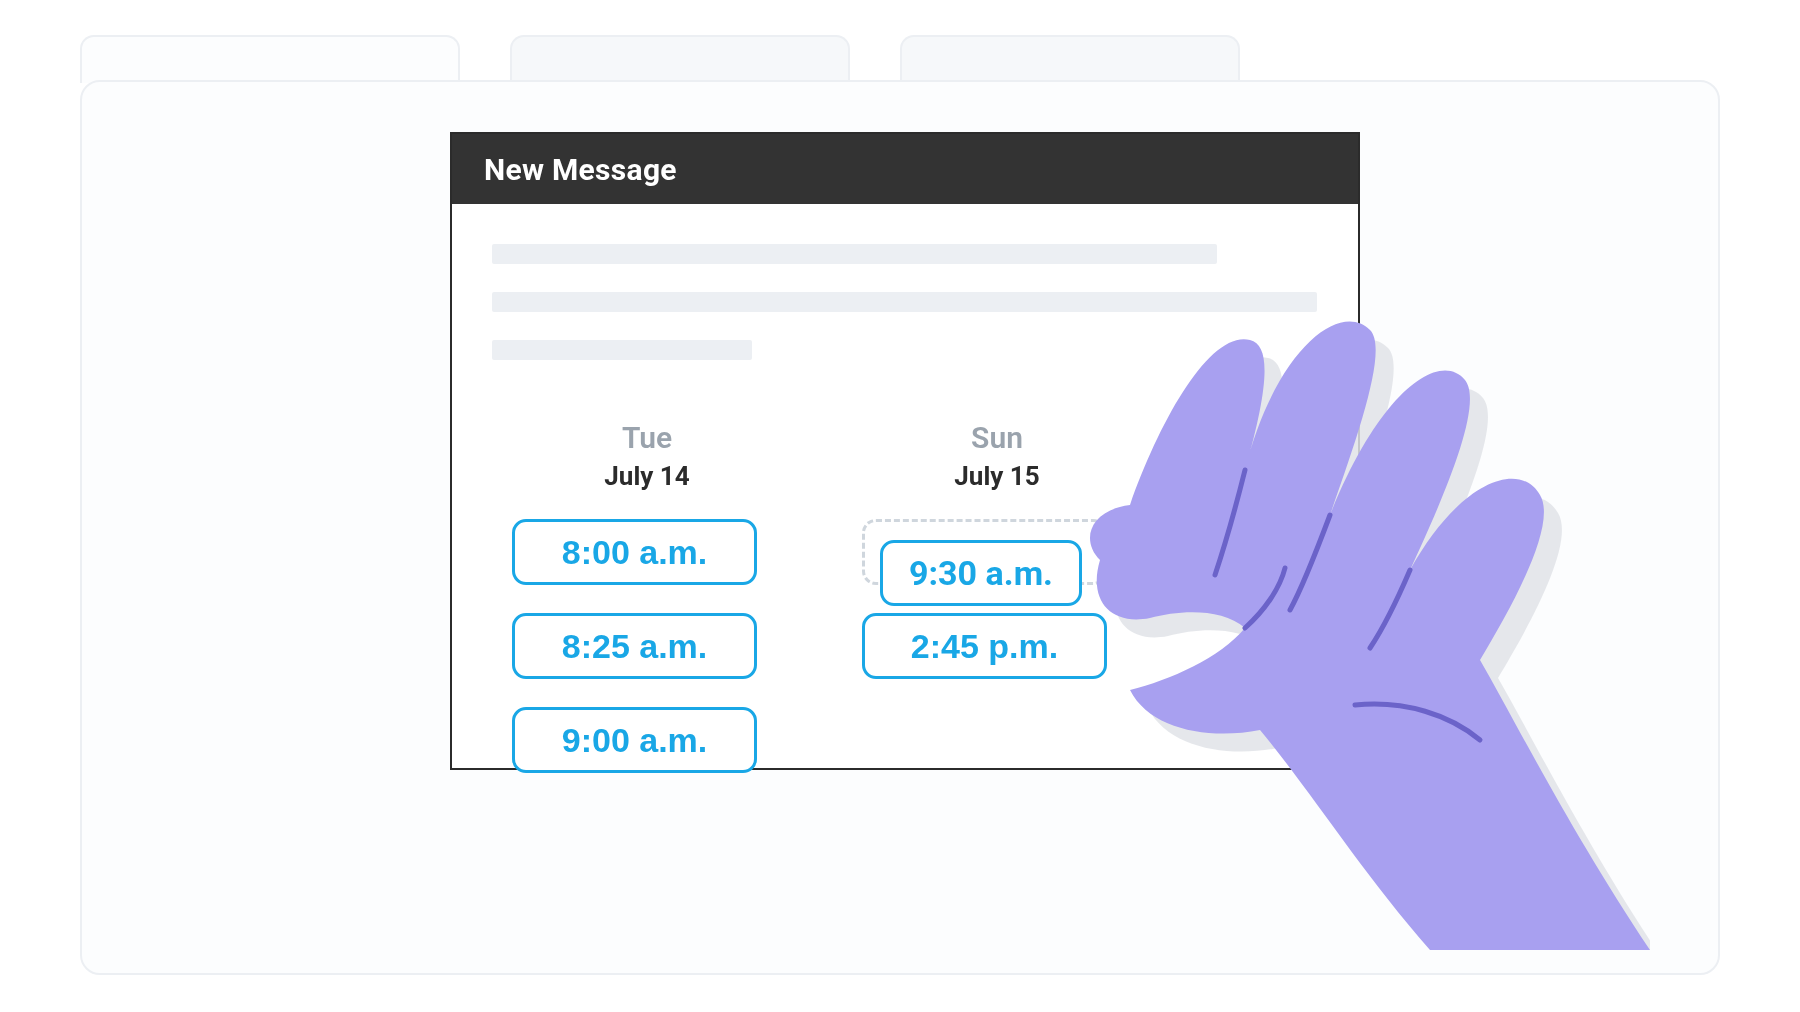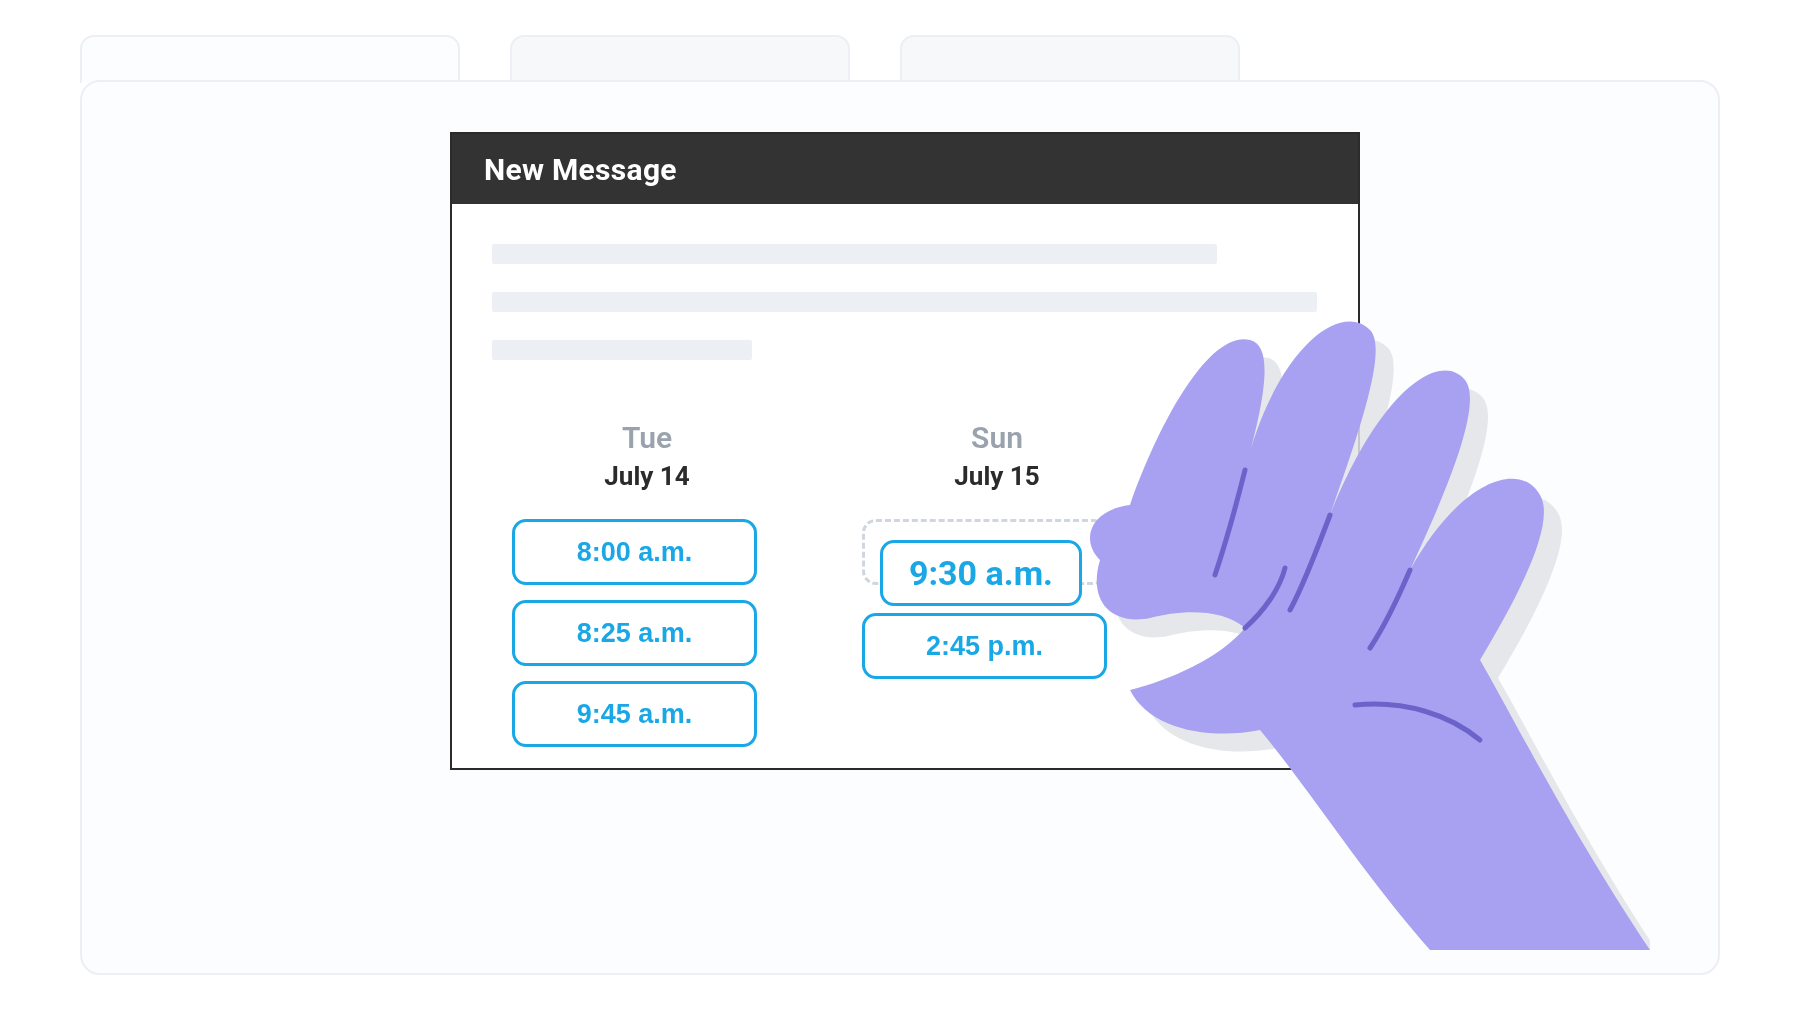--- a/index.html
+++ b/index.html
@@ -96,23 +96,23 @@
   .slot {
     display: block;
     width: 245px;
     height: 66px;
     line-height: 60px;
     text-align: center;
     border: 3px solid #19a7e6;
     color: #19a7e6;
     background: #ffffff;
     font-weight: 700;
-    font-size: 27px;
+    font-size: 34px;
     border-radius: 14px;
-    margin-bottom: 15px;
+    margin-bottom: 28px;
     cursor: pointer;
   }
   .slot-placeholder {
     width: 245px;
     height: 66px;
     border: 3px dashed #cfd6dd;
     border-radius: 14px;
     margin-bottom: 28px;
   }
   .slot-dragged {
@@ -163,21 +163,21 @@
     <div class="ph-line ph2"></div>
     <div class="ph-line ph3"></div>
 
     <div class="date-cols">
 
       <div class="date-col">
         <div class="dow">Tue</div>
         <div class="date">July 14</div>
         <button class="slot">8:00 a.m.</button>
         <button class="slot">8:25 a.m.</button>
-        <button class="slot">9:45 a.m.</button>
+        <button class="slot">9:00 a.m.</button>
       </div>
 
       <div class="date-col">
         <div class="dow">Sun</div>
         <div class="date">July 15</div>
         <div class="slot-placeholder"></div>
         <button class="slot">2:45 p.m.</button>
       </div>
     </div>
   </div>

